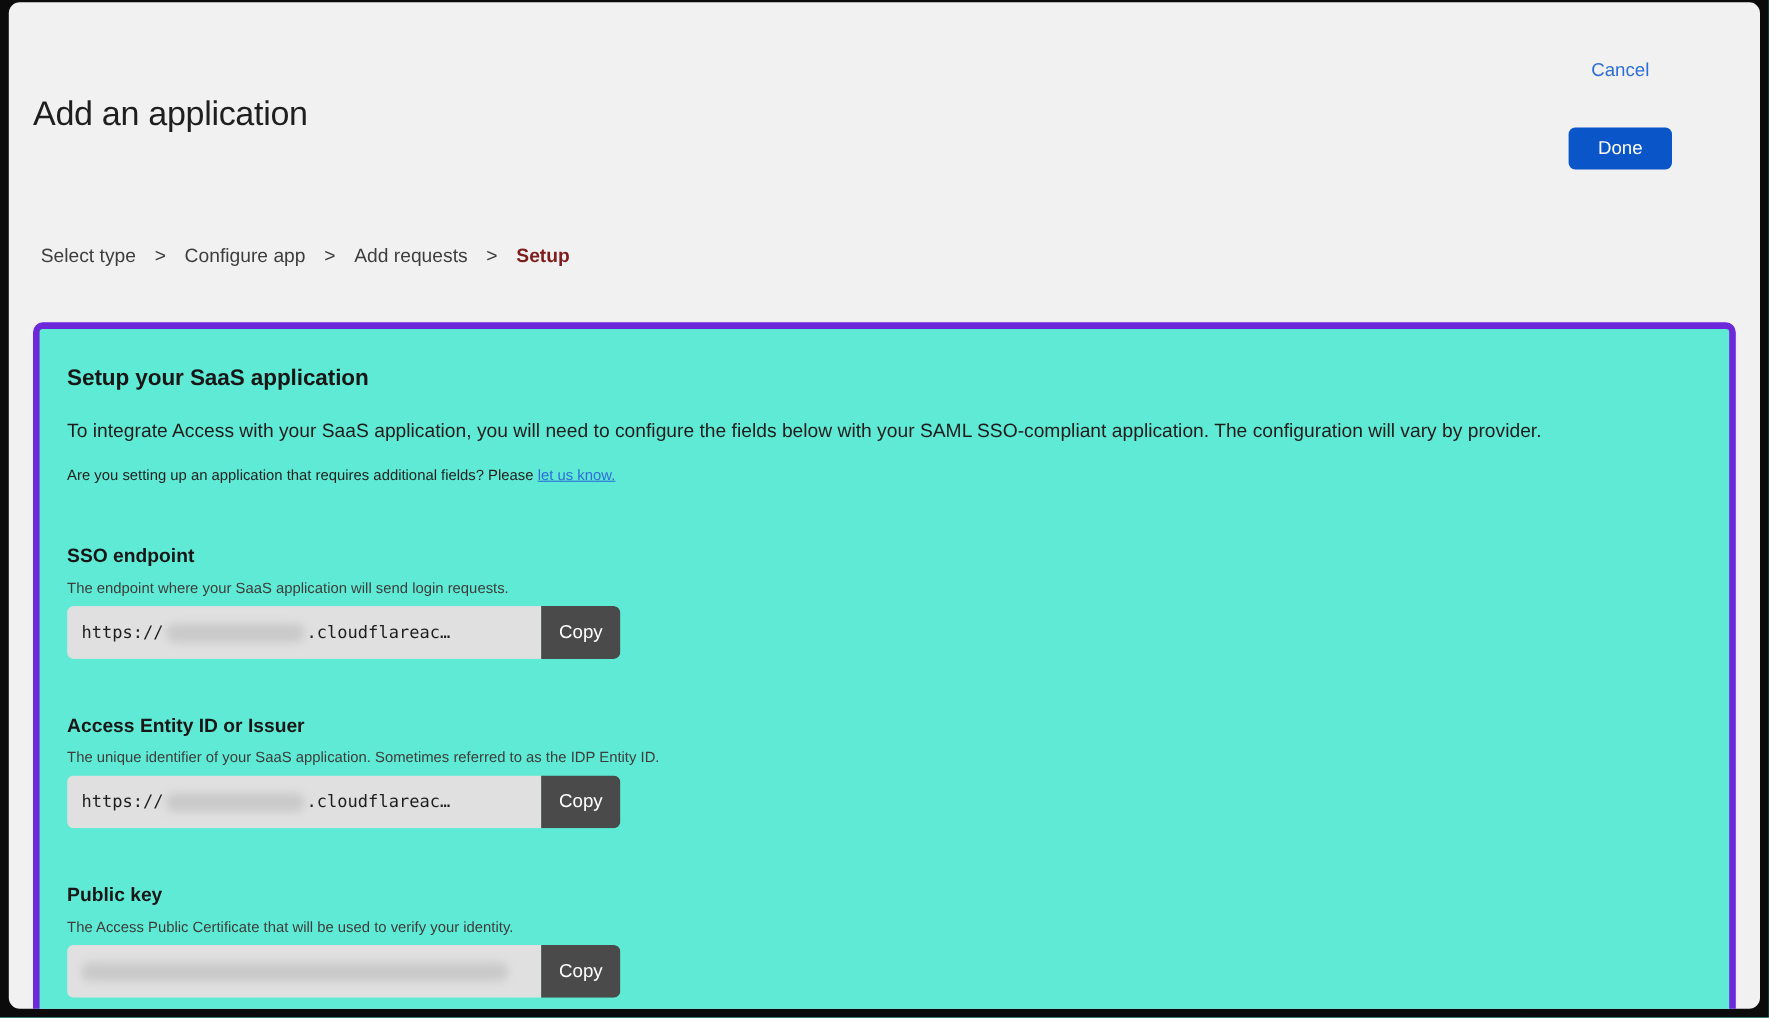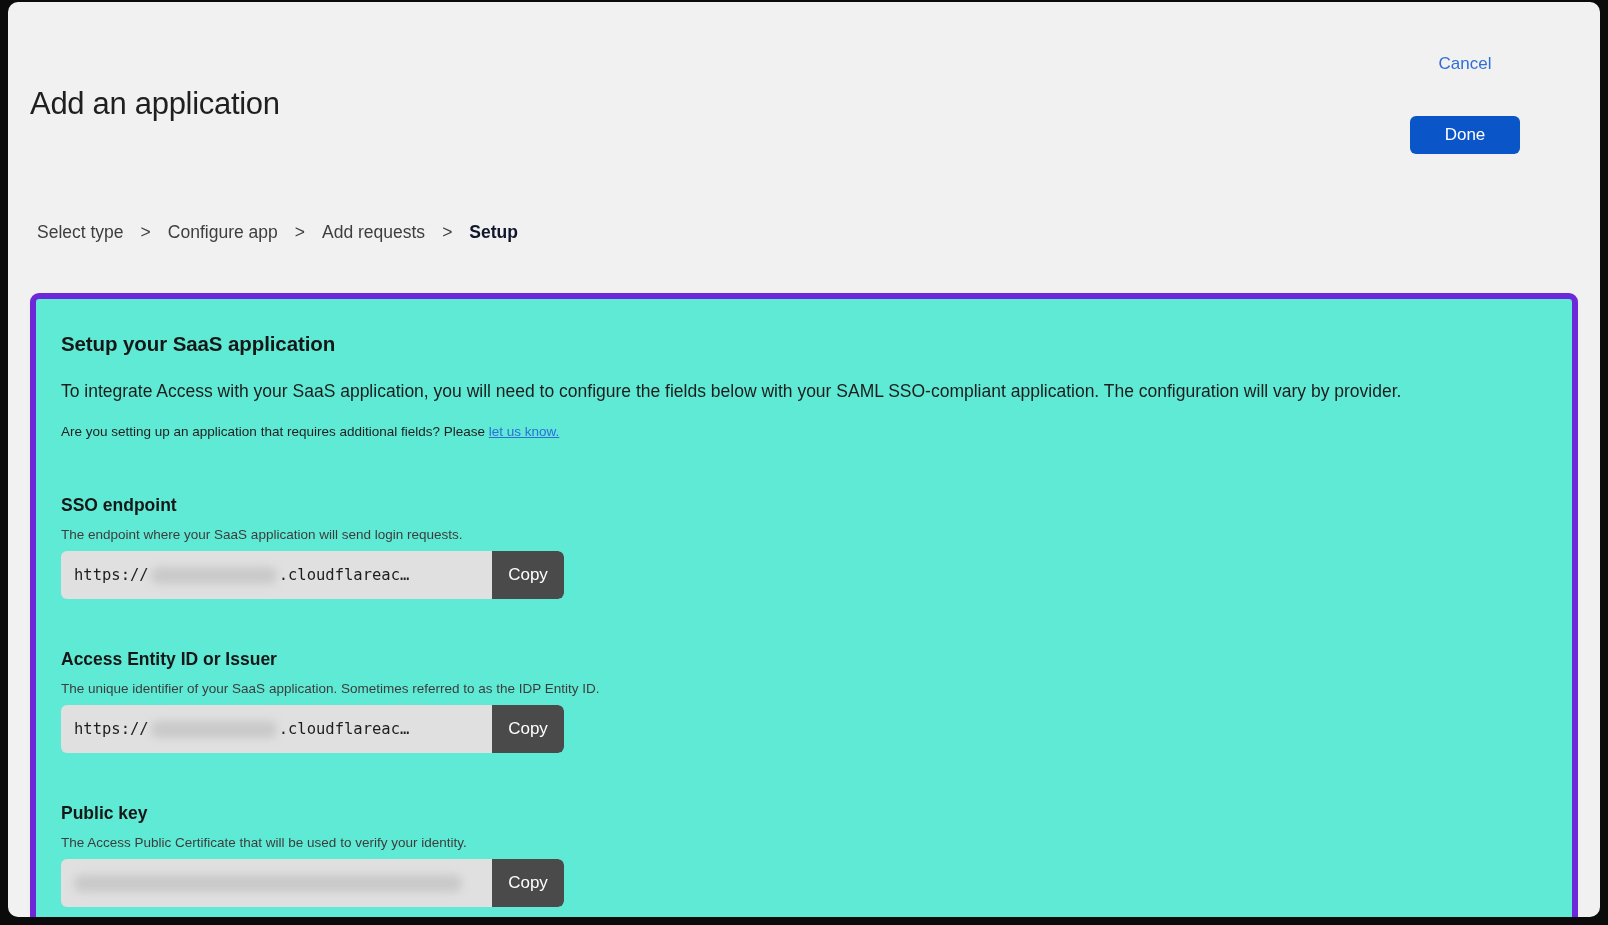--- a/index.html
+++ b/index.html
@@ -39,36 +39,36 @@
     background: none; border: none;
     font-family: inherit;
   }
   .done-button {
     background: #0a55c8;
     color: #ffffff;
     font-size: 17px;
     font-family: inherit;
     border: none;
     border-radius: 6px;
-    width: 110px;
+    width: 94px;
     height: 38px;
     cursor: pointer;
   }
   
   .breadcrumb {
     margin-top: 68px;
     margin-left: 7px;
     display: flex;
     align-items: center;
     gap: 17px;
     font-size: 17.5px;
     color: #3e3e3e;
   }
   .crumb { cursor: pointer; }
-  .crumb.active { font-weight: 700; color: #0f172a; }
+  .crumb.active { font-weight: 700; color: #7f1d1d; }
   .crumb-sep { color: #3e3e3e; }
   
   .card {
     margin-top: 50px;
     background: #5eead4;
     border: 6px solid #6d28d9;
     border-radius: 9px;
     box-shadow: 0 1px 3px rgba(0,0,0,0.05);
     padding: 33px 25px 52px 25px;
     min-height: 600px;

